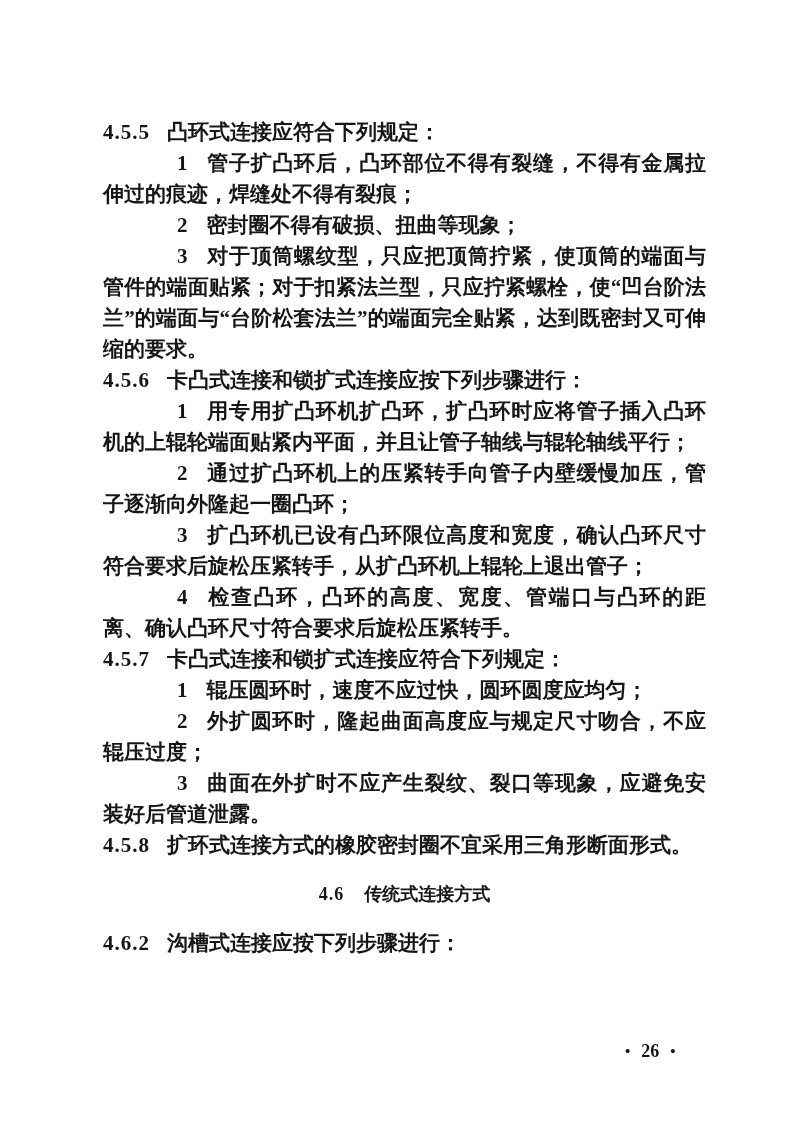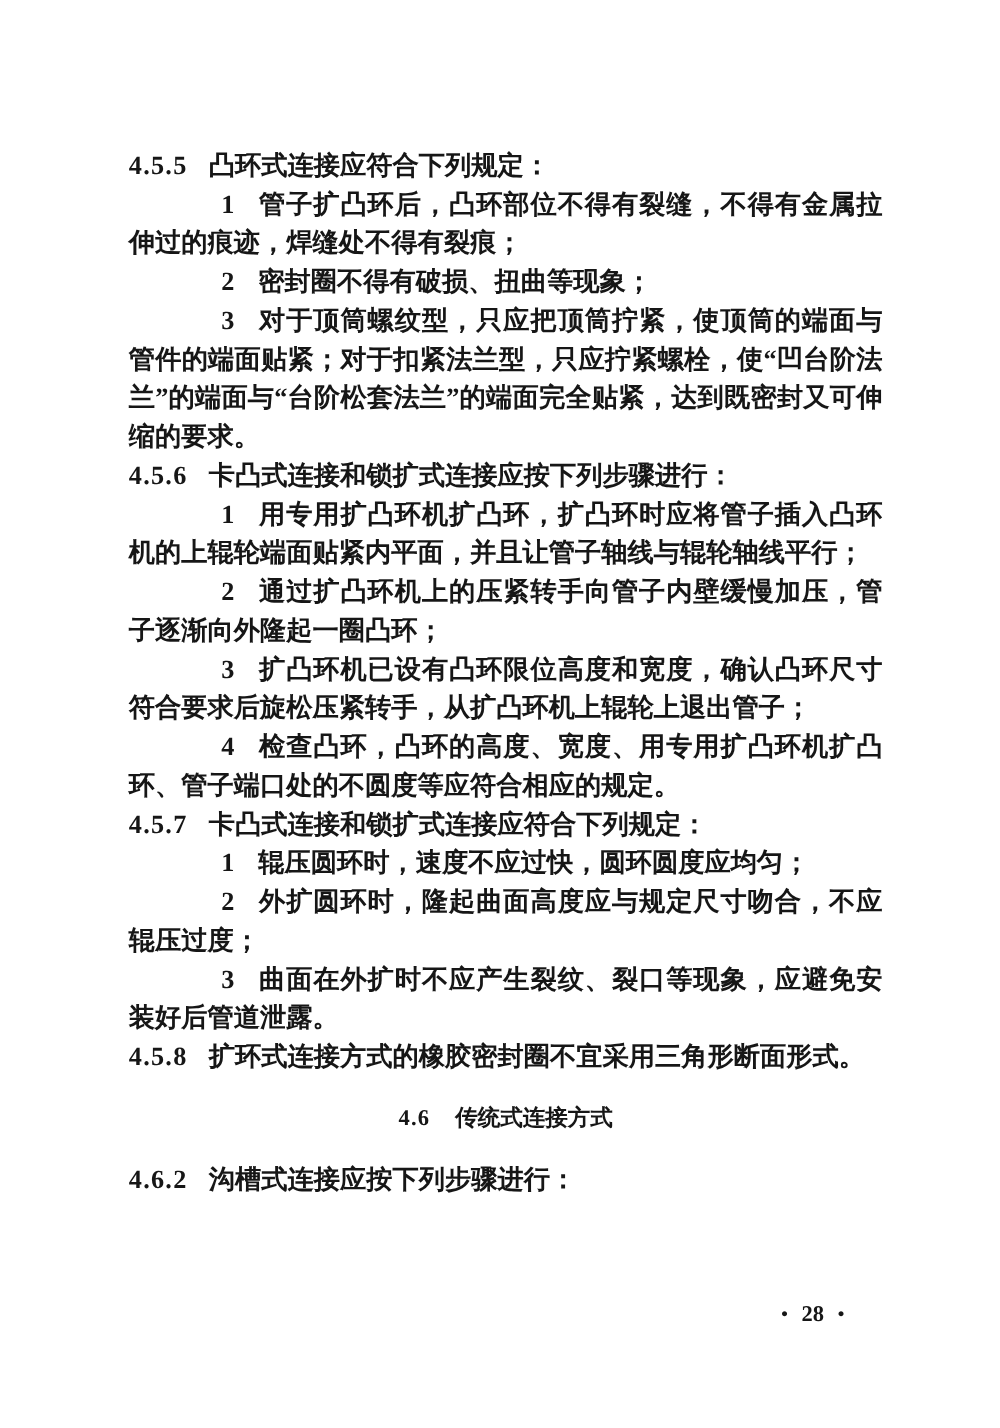--- a/index.html
+++ b/index.html
@@ -79,27 +79,27 @@
 
   <div class="content" id="document-body">
       <p class="clause"><span class="num">4.5.5</span><span class="txt">凸环式连接应符合下列规定：</span></p>
       <p class="item"><span class="num">1</span><span class="txt">管子扩凸环后，凸环部位不得有裂缝，不得有金属拉伸过的痕迹，焊缝处不得有裂痕；</span></p>
       <p class="item"><span class="num">2</span><span class="txt">密封圈不得有破损、扭曲等现象；</span></p>
       <p class="item"><span class="num">3</span><span class="txt">对于顶筒螺纹型，只应把顶筒拧紧，使顶筒的端面与管件的端面贴紧；对于扣紧法兰型，只应拧紧螺栓，使“凹台阶法兰”的端面与“台阶松套法兰”的端面完全贴紧，达到既密封又可伸缩的要求。</span></p>
       <p class="clause"><span class="num">4.5.6</span><span class="txt">卡凸式连接和锁扩式连接应按下列步骤进行：</span></p>
       <p class="item"><span class="num">1</span><span class="txt">用专用扩凸环机扩凸环，扩凸环时应将管子插入凸环机的上辊轮端面贴紧内平面，并且让管子轴线与辊轮轴线平行；</span></p>
       <p class="item"><span class="num">2</span><span class="txt">通过扩凸环机上的压紧转手向管子内壁缓慢加压，管子逐渐向外隆起一圈凸环；</span></p>
       <p class="item"><span class="num">3</span><span class="txt">扩凸环机已设有凸环限位高度和宽度，确认凸环尺寸符合要求后旋松压紧转手，从扩凸环机上辊轮上退出管子；</span></p>
-      <p class="item"><span class="num">4</span><span class="txt">检查凸环，凸环的高度、宽度、用专用扩凸环机扩凸环、管子端口处的不圆度等应符合相应的规定。</span></p>
+      <p class="item"><span class="num">4</span><span class="txt">检查凸环，凸环的高度、宽度、管端口与凸环的距离、确认凸环尺寸符合要求后旋松压紧转手。</span></p>
       <p class="clause"><span class="num">4.5.7</span><span class="txt">卡凸式连接和锁扩式连接应符合下列规定：</span></p>
       <p class="item"><span class="num">1</span><span class="txt">辊压圆环时，速度不应过快，圆环圆度应均匀；</span></p>
       <p class="item"><span class="num">2</span><span class="txt">外扩圆环时，隆起曲面高度应与规定尺寸吻合，不应辊压过度；</span></p>
       <p class="item"><span class="num">3</span><span class="txt">曲面在外扩时不应产生裂纹、裂口等现象，应避免安装好后管道泄露。</span></p>
       <p class="clause"><span class="num">4.5.8</span><span class="txt">扩环式连接方式的橡胶密封圈不宜采用三角形断面形式。</span></p>
       <div class="section-heading"><span class="num">4.6</span><span class="txt">传统式连接方式</span></div>
       <p class="clause"><span class="num">4.6.2</span><span class="txt">沟槽式连接应按下列步骤进行：</span></p>
     </div>
 
   <div class="page-number">
-    <span class="dot">•</span><span class="val">28</span><span class="dot">•</span>
+    <span class="dot">•</span><span class="val">26</span><span class="dot">•</span>
   </div>
 
 </div>
 
 </body></html>

